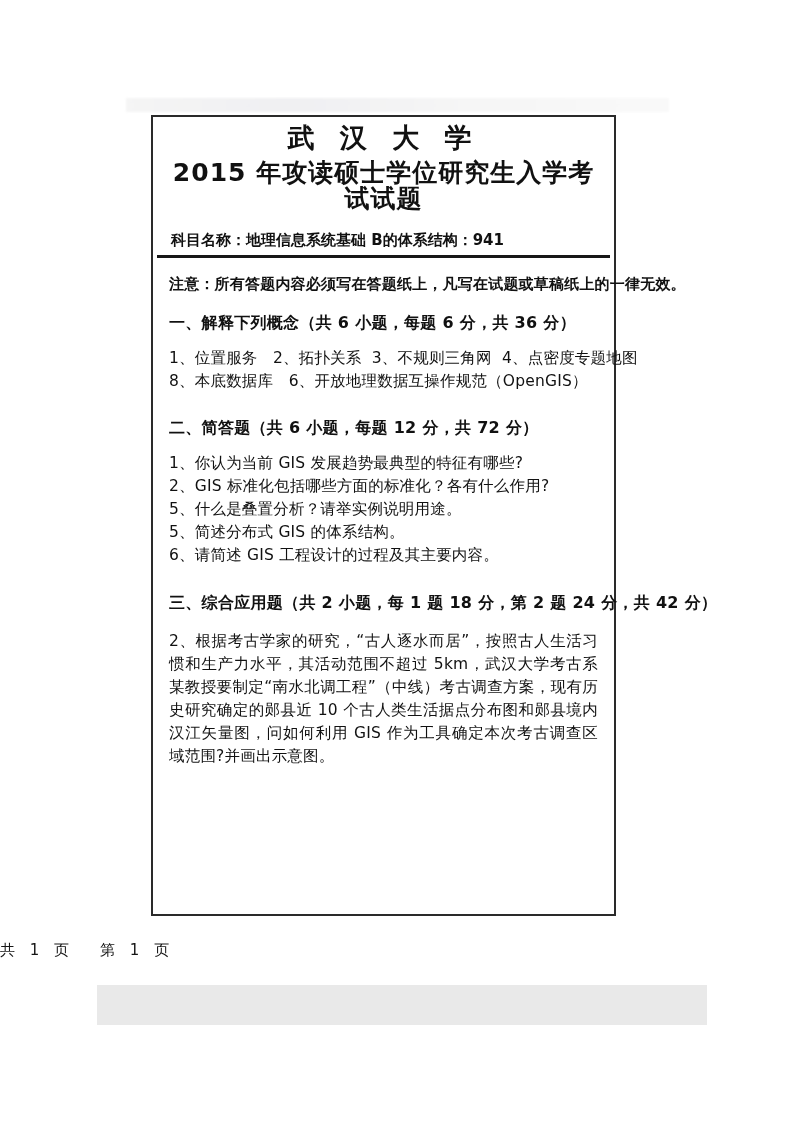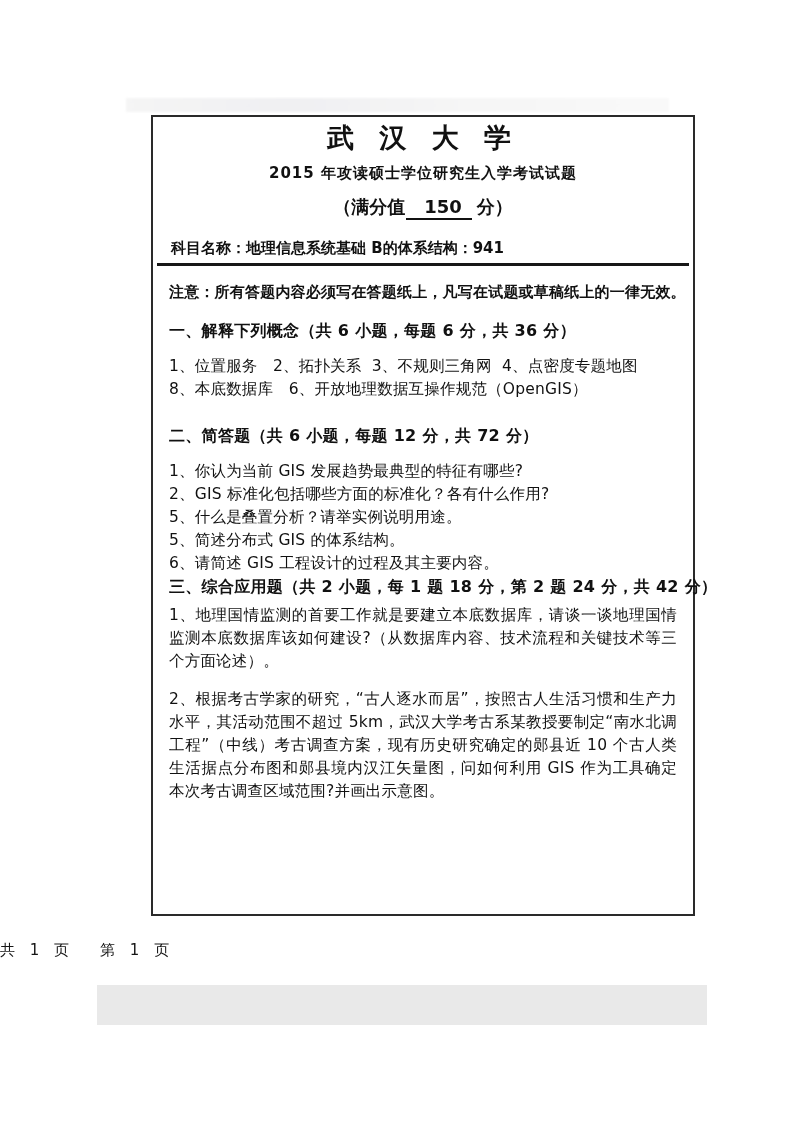--- a/index.html
+++ b/index.html
@@ -11,34 +11,34 @@
     color: #111111;
     overflow: hidden;
   }
   .scan-smudge {
     position: absolute; left: 126px; top: 98px; width: 543px; height: 14px;
     background: linear-gradient(90deg, #f2f2f2, #ebebee 30%, #f3f3f3 62%, #f8f8f8);
     opacity: 0.75; filter: blur(1px);
   }
   .exam-box {
     position: absolute; left: 151px; top: 115px;
-    width: 544px; height: 801px;
+    width: 465px; height: 801px;
     border: 2px solid #2a2a2a;
     box-sizing: border-box;
     padding: 0 16px;
     background: transparent;
   }
   .u-title {
     margin-top: 6px; text-align: center;
     font-size: 27px; font-weight: bold; line-height: 30px;
     letter-spacing: 8px;
   }
   .exam-title {
     margin-top: 7px; text-align: center;
-    font-size: 15px; font-weight: bold; line-height: 26px;
+    font-size: 25px; font-weight: bold; line-height: 26px;
     letter-spacing: 1px;
   }
   .score-line {
     margin-top: 9px; text-align: center;
     font-size: 18px; font-weight: bold; line-height: 24px;
   }
   .score-blank {
     display: inline-block;
     border-bottom: 2px solid #111;
     padding: 0 10px 1px 18px;
@@ -61,21 +61,21 @@
     margin-top: 16px;
     font-size: 15px; font-weight: bold; line-height: 20px;
     white-space: nowrap; letter-spacing: 0.2px;
   }
   .section-heading {
     font-size: 16px; font-weight: bold; line-height: 24px;
     white-space: nowrap; letter-spacing: 0.3px;
   }
   .sec-1 { margin-top: 17px; }
   .sec-2 { margin-top: 23px; }
-  .sec-3 { margin-top: 0; }
+  .sec-3 { margin-top: 24px; }
   .q-lines { margin-top: 12px; }
   .q-line {
     font-size: 15.5px; line-height: 23px;
     white-space: pre; letter-spacing: 0.2px;
   }
   .q-para {
     font-size: 15.5px; line-height: 23px;
     text-align: justify; letter-spacing: 0.2px;
     margin: 0;
   }
@@ -97,21 +97,20 @@
 <body>
 
 <div class="scan-smudge"></div>
 
 <div class="exam-box">
 
   <div class="u-title">武 汉 大 学</div>
 
   <div class="exam-title">2015 年攻读硕士学位研究生入学考试试题</div>
 
-  <div class="score-line"><span>（满分值</span><span class="score-blank">150</span><span>分）</span></div>
 
   <div class="subject-row">
     <span><span>科目名称：</span><span>地理信息系统基础 B</span></span>
     <span><span>的体系结构：</span><span>941</span></span>
   </div>
 
   <div class="rule"></div>
 
   <div class="notice">注意：所有答题内容必须写在答题纸上，凡写在试题或草稿纸上的一律无效。</div>
 
@@ -129,21 +128,20 @@
       <div class="q-line">1、你认为当前 GIS 发展趋势最典型的特征有哪些?</div>
       <div class="q-line">2、GIS 标准化包括哪些方面的标准化？各有什么作用?</div>
       <div class="q-line">5、什么是叠置分析？请举实例说明用途。</div>
       <div class="q-line">5、简述分布式 GIS 的体系结构。</div>
       <div class="q-line">6、请简述 GIS 工程设计的过程及其主要内容。</div>
     </div>
   </div>
 
   <div class="sec-3">
     <div class="section-heading">三、综合应用题（共 2 小题，每 1 题 18 分，第 2 题 24 分，共 42 分）</div>
-    <p class="q-para first">1、地理国情监测的首要工作就是要建立本底数据库，请谈一谈地理国情监测本底数据库该如何建设?（从数据库内容、技术流程和关键技术等三个方面论述）。</p>
     <p class="q-para second">2、根据考古学家的研究，“古人逐水而居”，按照古人生活习惯和生产力水平，其活动范围不超过 5km，武汉大学考古系某教授要制定“南水北调工程”（中线）考古调查方案，现有历史研究确定的郧县近 10 个古人类生活据点分布图和郧县境内汉江矢量图，问如何利用 GIS 作为工具确定本次考古调查区域范围?并画出示意图。</p>
   </div>
 
 </div>
 
 <div class="page-footer"><span class="pf-total">共 1 页</span><span class="pf-current">第 1 页</span></div>
 
 <div class="gray-band"></div>
 
 </body></html>

